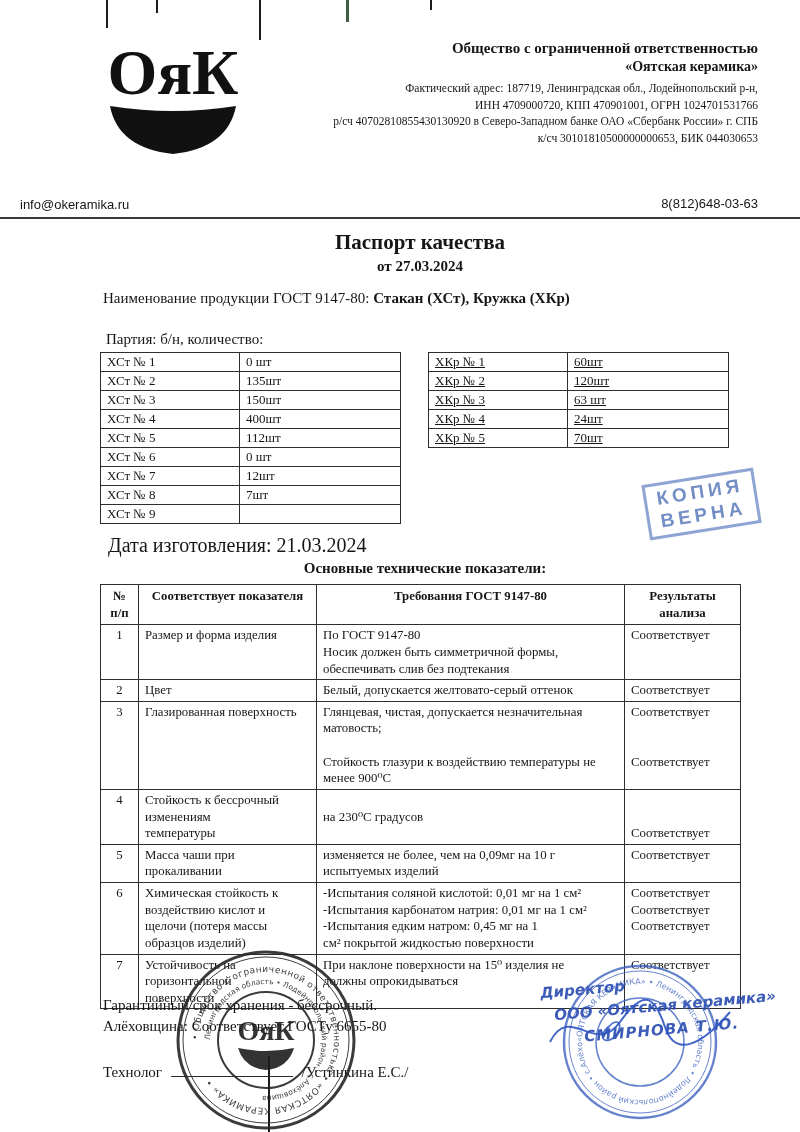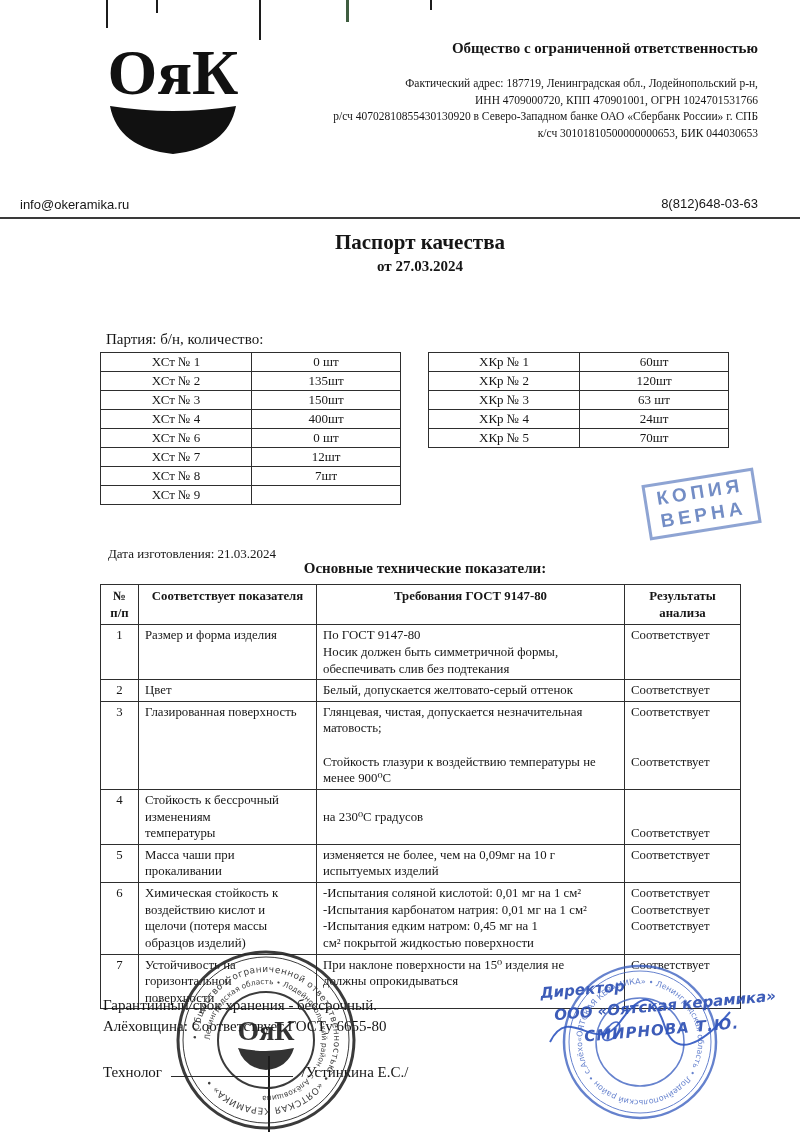--- a/index.html
+++ b/index.html
@@ -11,47 +11,47 @@
   .a1{left:106px;height:28px;}
   .a2{left:156px;height:13px;}
   .a3{left:259px;height:40px;}
   .a4{left:346px;height:22px;width:3px;background:#3f5d40;}
   .a5{left:430px;height:10px;}
   .a6{left:268px;top:1056px;height:76px;}
 
   
   .logo{position:absolute;left:90px;top:18px;}
   .company-info{position:absolute;right:42px;top:40px;text-align:right;}
-  .ci-l1{font-size:15px;font-weight:bold;margin-bottom:18px;}
+  .ci-l1{font-size:15px;font-weight:bold;margin-bottom:2px;}
   .ci-l2{font-size:14px;font-weight:bold;margin-bottom:5px;}
   .ci-sm{font-size:11.5px;line-height:1.45;}
   .email{position:absolute;left:20px;top:197px;font-size:13px;font-family:"Liberation Sans","DejaVu Sans",sans-serif;}
   .phone{position:absolute;right:42px;top:196px;font-size:13px;font-family:"Liberation Sans","DejaVu Sans",sans-serif;}
   .header-rule{position:absolute;left:0;top:217px;width:800px;border-top:2px solid #3a3a3a;}
 
   
   .title-block{position:absolute;left:20px;top:230px;width:800px;text-align:center;}
   .title-main{font-size:21px;font-weight:bold;}
   .title-date{font-size:15px;font-weight:bold;margin-top:3px;}
 
   .product-line{position:absolute;left:103px;top:290px;font-size:15px;}
   .product-line .bold{font-weight:bold;}
   .batch-label{position:absolute;left:106px;top:331px;font-size:15px;}
 
   
   .batch-table{position:absolute;top:352px;border-collapse:collapse;width:301px;}
   .batch-table.left{left:100px;}
-  .batch-table.right{left:428px;}
-  .batch-table td{border:1px solid #2e2e2e;font-size:13px;padding:1px 12px;height:16px;text-align:center;}
+  .batch-table.right{left:428px;text-decoration:underline;}
+  .batch-table td{border:1px solid #2e2e2e;font-size:13px;padding:1px 6px;height:16px;}
   .batch-table td.bname{width:126px;}
 
   
   .copy-stamp{position:absolute;left:645px;top:476px;transform:rotate(-9deg);border:3px solid rgba(108,136,198,.85);color:rgba(92,122,188,.95);padding:2px 10px;text-align:center;font-family:"Liberation Sans","DejaVu Sans",sans-serif;font-weight:bold;font-size:19px;letter-spacing:4px;line-height:1.2;opacity:.9;}
 
-  .mfg-date{position:absolute;left:108px;top:534px;font-size:13px;margin-top:12px;}
+  .mfg-date{position:absolute;left:108px;top:534px;font-size:20px;}
   .specs-title{position:absolute;left:25px;top:560px;width:800px;text-align:center;font-size:15px;font-weight:bold;}
 
   
   .specs-table{position:absolute;left:100px;top:584px;width:640px;border-collapse:collapse;table-layout:fixed;}
   .specs-table col.c-num{width:38px;}
   .specs-table col.c-name{width:178px;}
   .specs-table col.c-req{width:308px;}
   .specs-table col.c-res{width:116px;}
   .specs-table th,.specs-table td{border:1px solid #2e2e2e;vertical-align:top;font-size:12.8px;line-height:1.3;padding:2px 6px;}
   .specs-table th{font-weight:bold;text-align:center;padding:3px 4px;}
@@ -85,55 +85,64 @@
 
   <div class="logo">
     <svg width="166" height="160" viewBox="0 0 166 160">
       <text x="83" y="76" text-anchor="middle" font-family="Liberation Serif, DejaVu Serif, serif" font-size="64" font-weight="bold" fill="#111">ОяК</text>
       <path d="M20 88 Q83 98 146 88 Q138 130 83 136 Q28 130 20 88 Z" fill="#111"></path>
     </svg>
   </div>
 
   <div class="company-info">
     <div class="ci-l1">Общество с ограниченной ответственностью</div>
+    <div class="ci-l2">«Оятская керамика»</div>
     <div class="ci-sm">Фактический адрес: 187719, Ленинградская обл., Лодейнопольский р-н,</div>
     <div class="ci-sm">ИНН 4709000720, КПП 470901001, ОГРН 1024701531766</div>
     <div class="ci-sm">р/сч 40702810855430130920 в Северо-Западном банке ОАО «Сбербанк России» г. СПБ</div>
     <div class="ci-sm">к/сч 30101810500000000653, БИК 044030653</div>
   </div>
 
   <div class="email">info@okeramika.ru</div>
   <div class="phone">8(812)648-03-63</div>
   <div class="header-rule"></div>
 
   <div class="title-block">
     <div class="title-main">Паспорт качества</div>
     <div class="title-date">от 27.03.2024</div>
   </div>
 
+  <div class="product-line">
+    <span>Наименование продукции ГОСТ 9147-80:</span>
+    <span class="bold">Стакан (ХСт), Кружка (ХКр)</span>
+  </div>
 
   <div class="batch-label">Партия: б/н, количество:</div>
 
   <table class="batch-table left">
     <tbody>
       <tr>
           <td class="bname">ХСт № 1</td>
           <td class="bqty">0 шт</td>
         </tr>
       <tr>
           <td class="bname">ХСт № 2</td>
           <td class="bqty">135шт</td>
         </tr>
       <tr>
           <td class="bname">ХСт № 3</td>
           <td class="bqty">150шт</td>
         </tr>
       <tr>
           <td class="bname">ХСт № 4</td>
           <td class="bqty">400шт</td>
+        </tr>
+      <tr>
+          <td class="bname">ХСт № 5</td>
+          <td class="bqty">112шт</td>
         </tr>
       <tr>
           <td class="bname">ХСт № 6</td>
           <td class="bqty">0 шт</td>
         </tr>
       <tr>
           <td class="bname">ХСт № 7</td>
           <td class="bqty">12шт</td>
         </tr>
       <tr>

